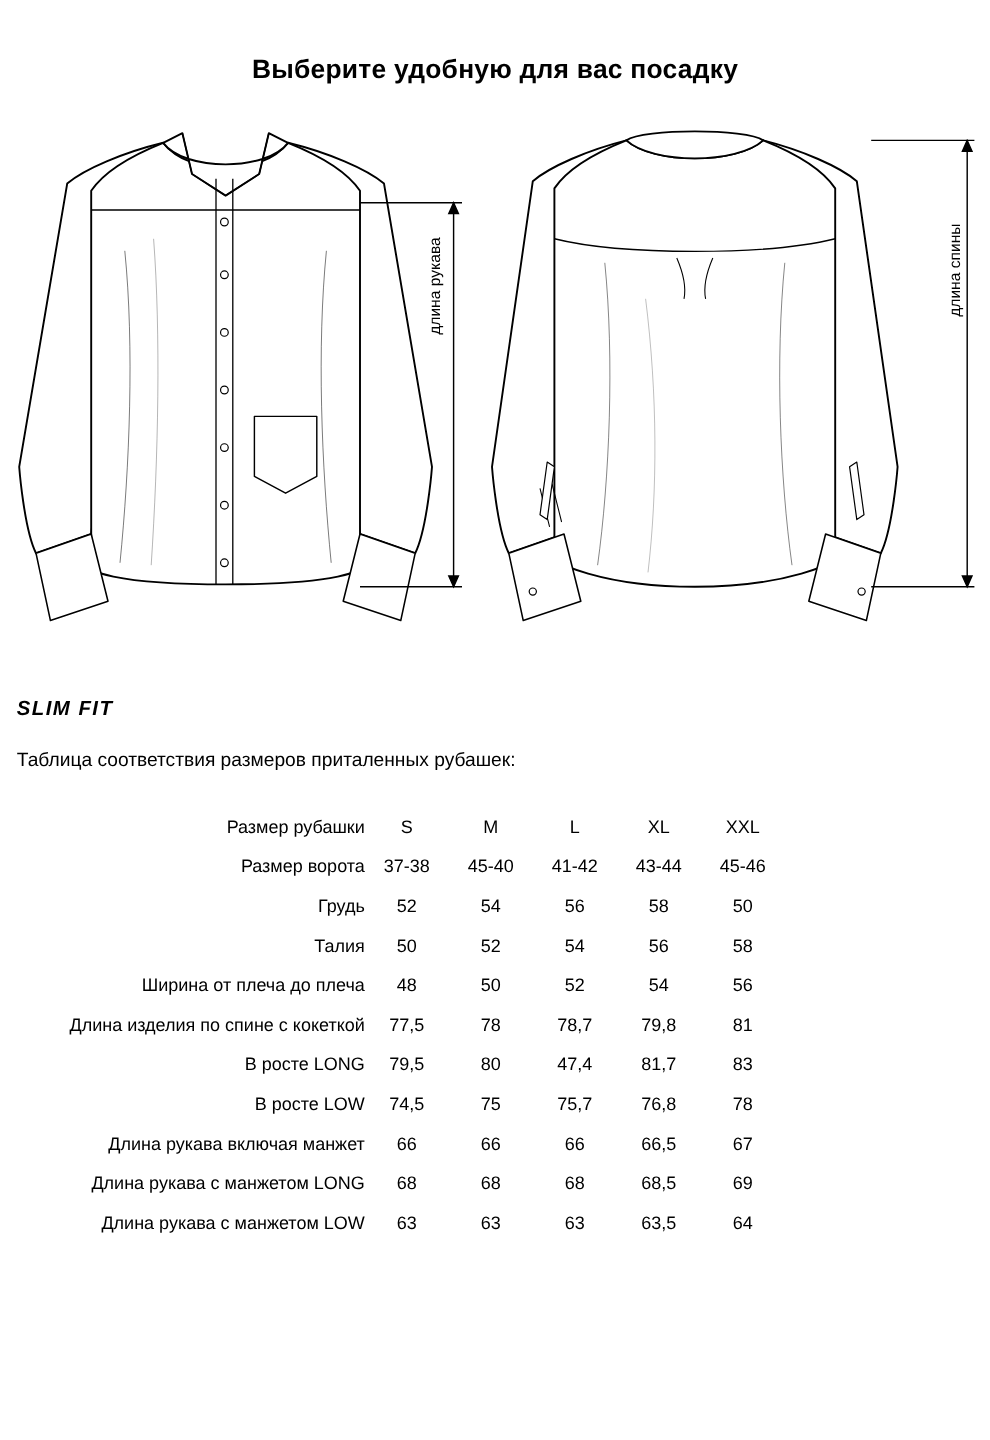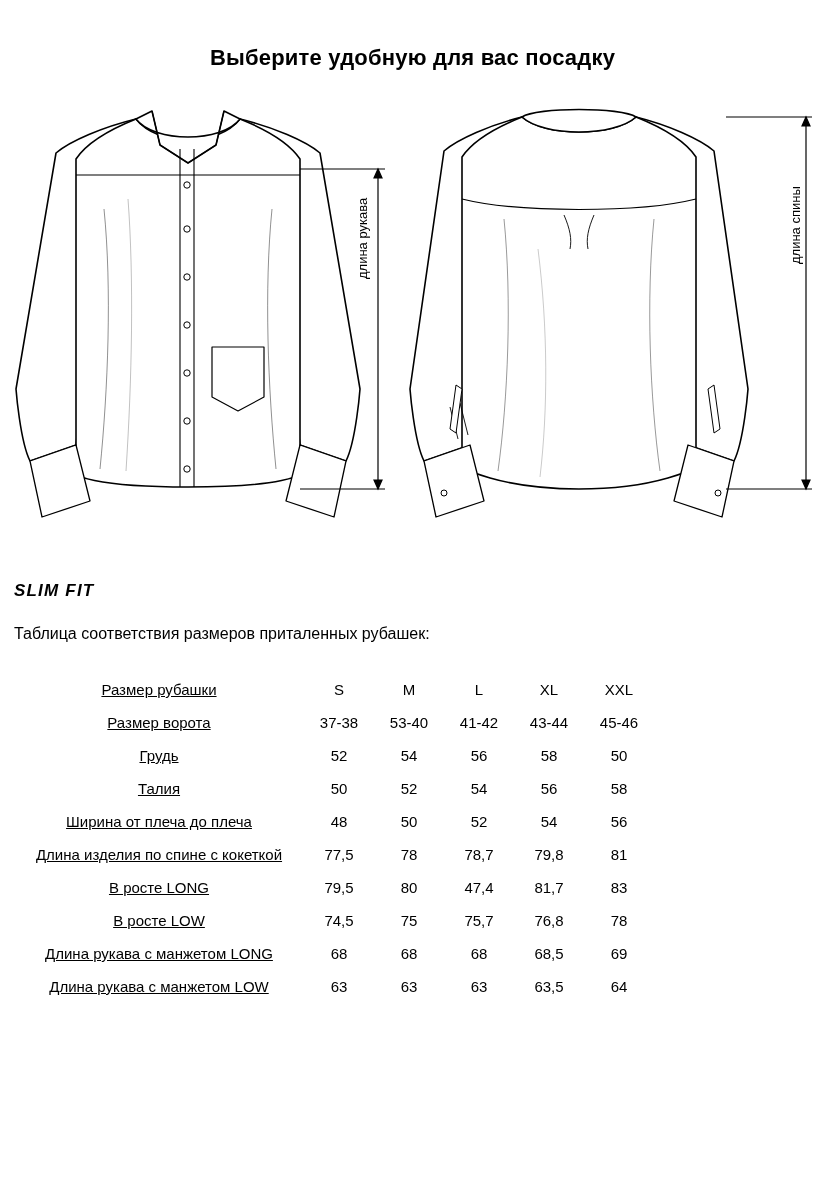--- a/index.html
+++ b/index.html
@@ -55,23 +55,22 @@
     margin-top: 30px;
     margin-left: 14px;
     width: 640px;
   }
   table.size-table td {
     font-size: 15px;
     padding: 8px 0;
     white-space: nowrap;
   }
   table.size-table td.rowlabel {
-    text-align: center;
+    text-align: right;
     width: 290px;
-    text-decoration: underline;
   }
   table.size-table td.val {
     text-align: center;
     width: 70px;
   }
   table.size-table tr.header td {
     font-size: 15px;
   }
   .vlabel {
     font-size: 13px;
@@ -196,21 +195,21 @@
         <td class="rowlabel">Размер рубашки</td>
         <td class="val">S</td>
         <td class="val">M</td>
         <td class="val">L</td>
         <td class="val">XL</td>
         <td class="val">XXL</td>
       </tr>
       <tr>
         <td class="rowlabel">Размер ворота</td>
         <td class="val">37-38</td>
-        <td class="val">53-40</td>
+        <td class="val">45-40</td>
         <td class="val">41-42</td>
         <td class="val">43-44</td>
         <td class="val">45-46</td>
       </tr>
       <tr>
         <td class="rowlabel">Грудь</td>
         <td class="val">52</td>
         <td class="val">54</td>
         <td class="val">56</td>
         <td class="val">58</td>
@@ -250,20 +249,28 @@
       </tr>
       <tr>
         <td class="rowlabel">В росте LOW</td>
         <td class="val">74,5</td>
         <td class="val">75</td>
         <td class="val">75,7</td>
         <td class="val">76,8</td>
         <td class="val">78</td>
       </tr>
       <tr>
+        <td class="rowlabel">Длина рукава включая манжет</td>
+        <td class="val">66</td>
+        <td class="val">66</td>
+        <td class="val">66</td>
+        <td class="val">66,5</td>
+        <td class="val">67</td>
+      </tr>
+      <tr>
         <td class="rowlabel">Длина рукава с манжетом LONG</td>
         <td class="val">68</td>
         <td class="val">68</td>
         <td class="val">68</td>
         <td class="val">68,5</td>
         <td class="val">69</td>
       </tr>
       <tr>
         <td class="rowlabel">Длина рукава с манжетом LOW</td>
         <td class="val">63</td>

